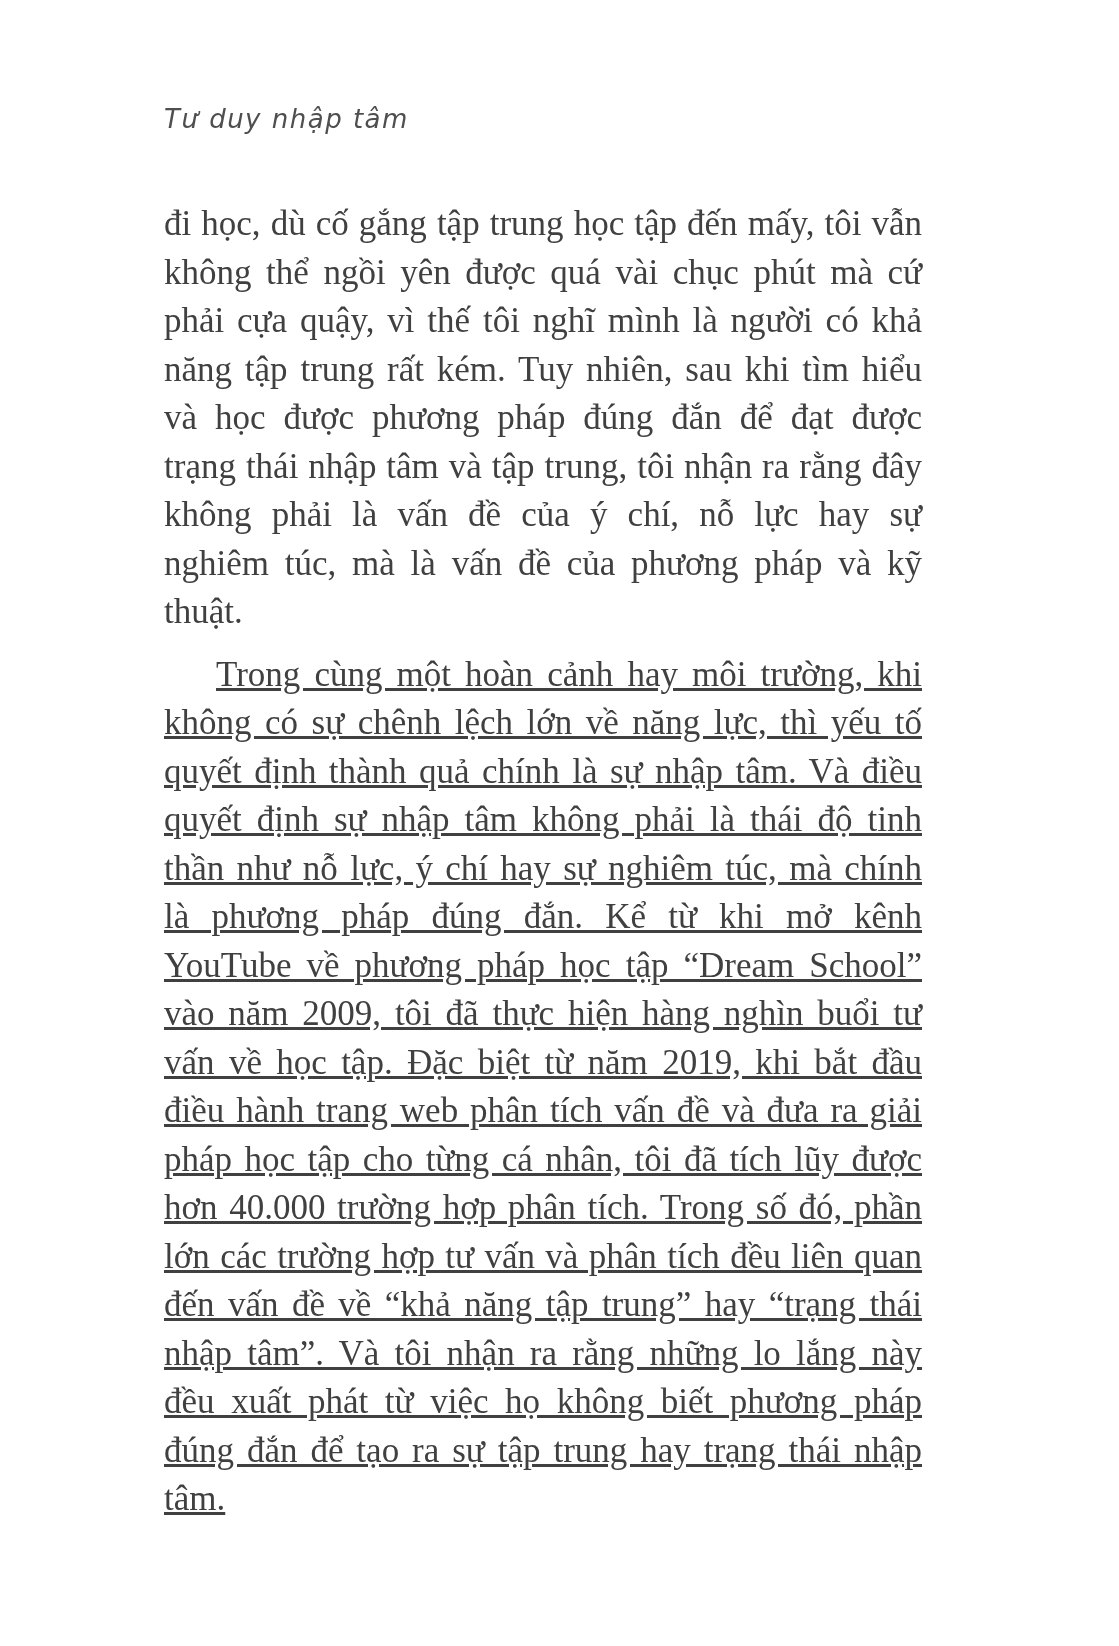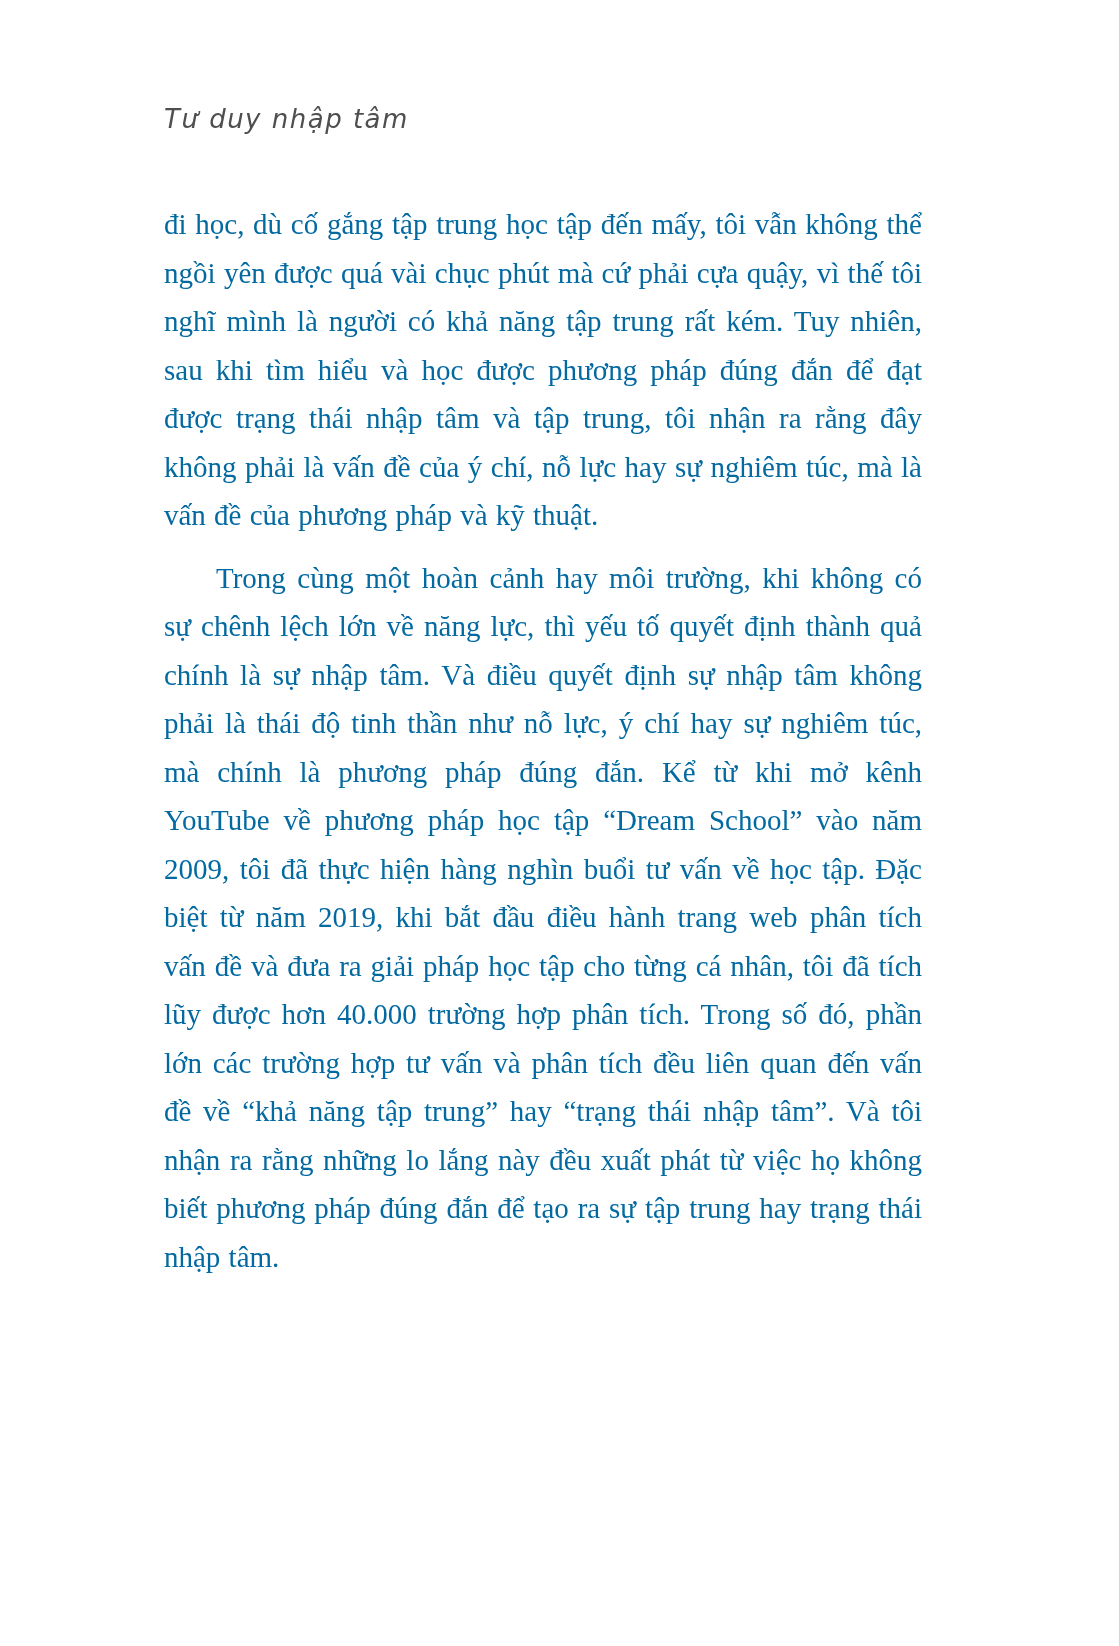--- a/index.html
+++ b/index.html
@@ -27,35 +27,36 @@
     font-size: 26px;
     letter-spacing: 1.5px;
     color: #4f4f4f;
   }
 
   .body-text {
     position: absolute;
     left: 148px;
     top: 184px;
     width: 758px;
-    font-size: 29px;
+    font-size: 35px;
     line-height: 48.5px;
-    color: #0369a1;
+    color: #404040;
     text-align: justify;
     text-justify: inter-word;
     word-spacing: 1px;
   }
 
   .para { margin: 0; }
 
   .para.no-indent { text-indent: 0; }
 
   .para.indent {
     margin-top: 14px;
     text-indent: 52px;
+    text-decoration: underline;
   }
 
   .folio {
     position: absolute;
     left: 148px;
     width: 758px;
     top: 1438px;
     text-align: center;
     font-family: "Liberation Sans", "DejaVu Sans", sans-serif;
     font-size: 26px;

